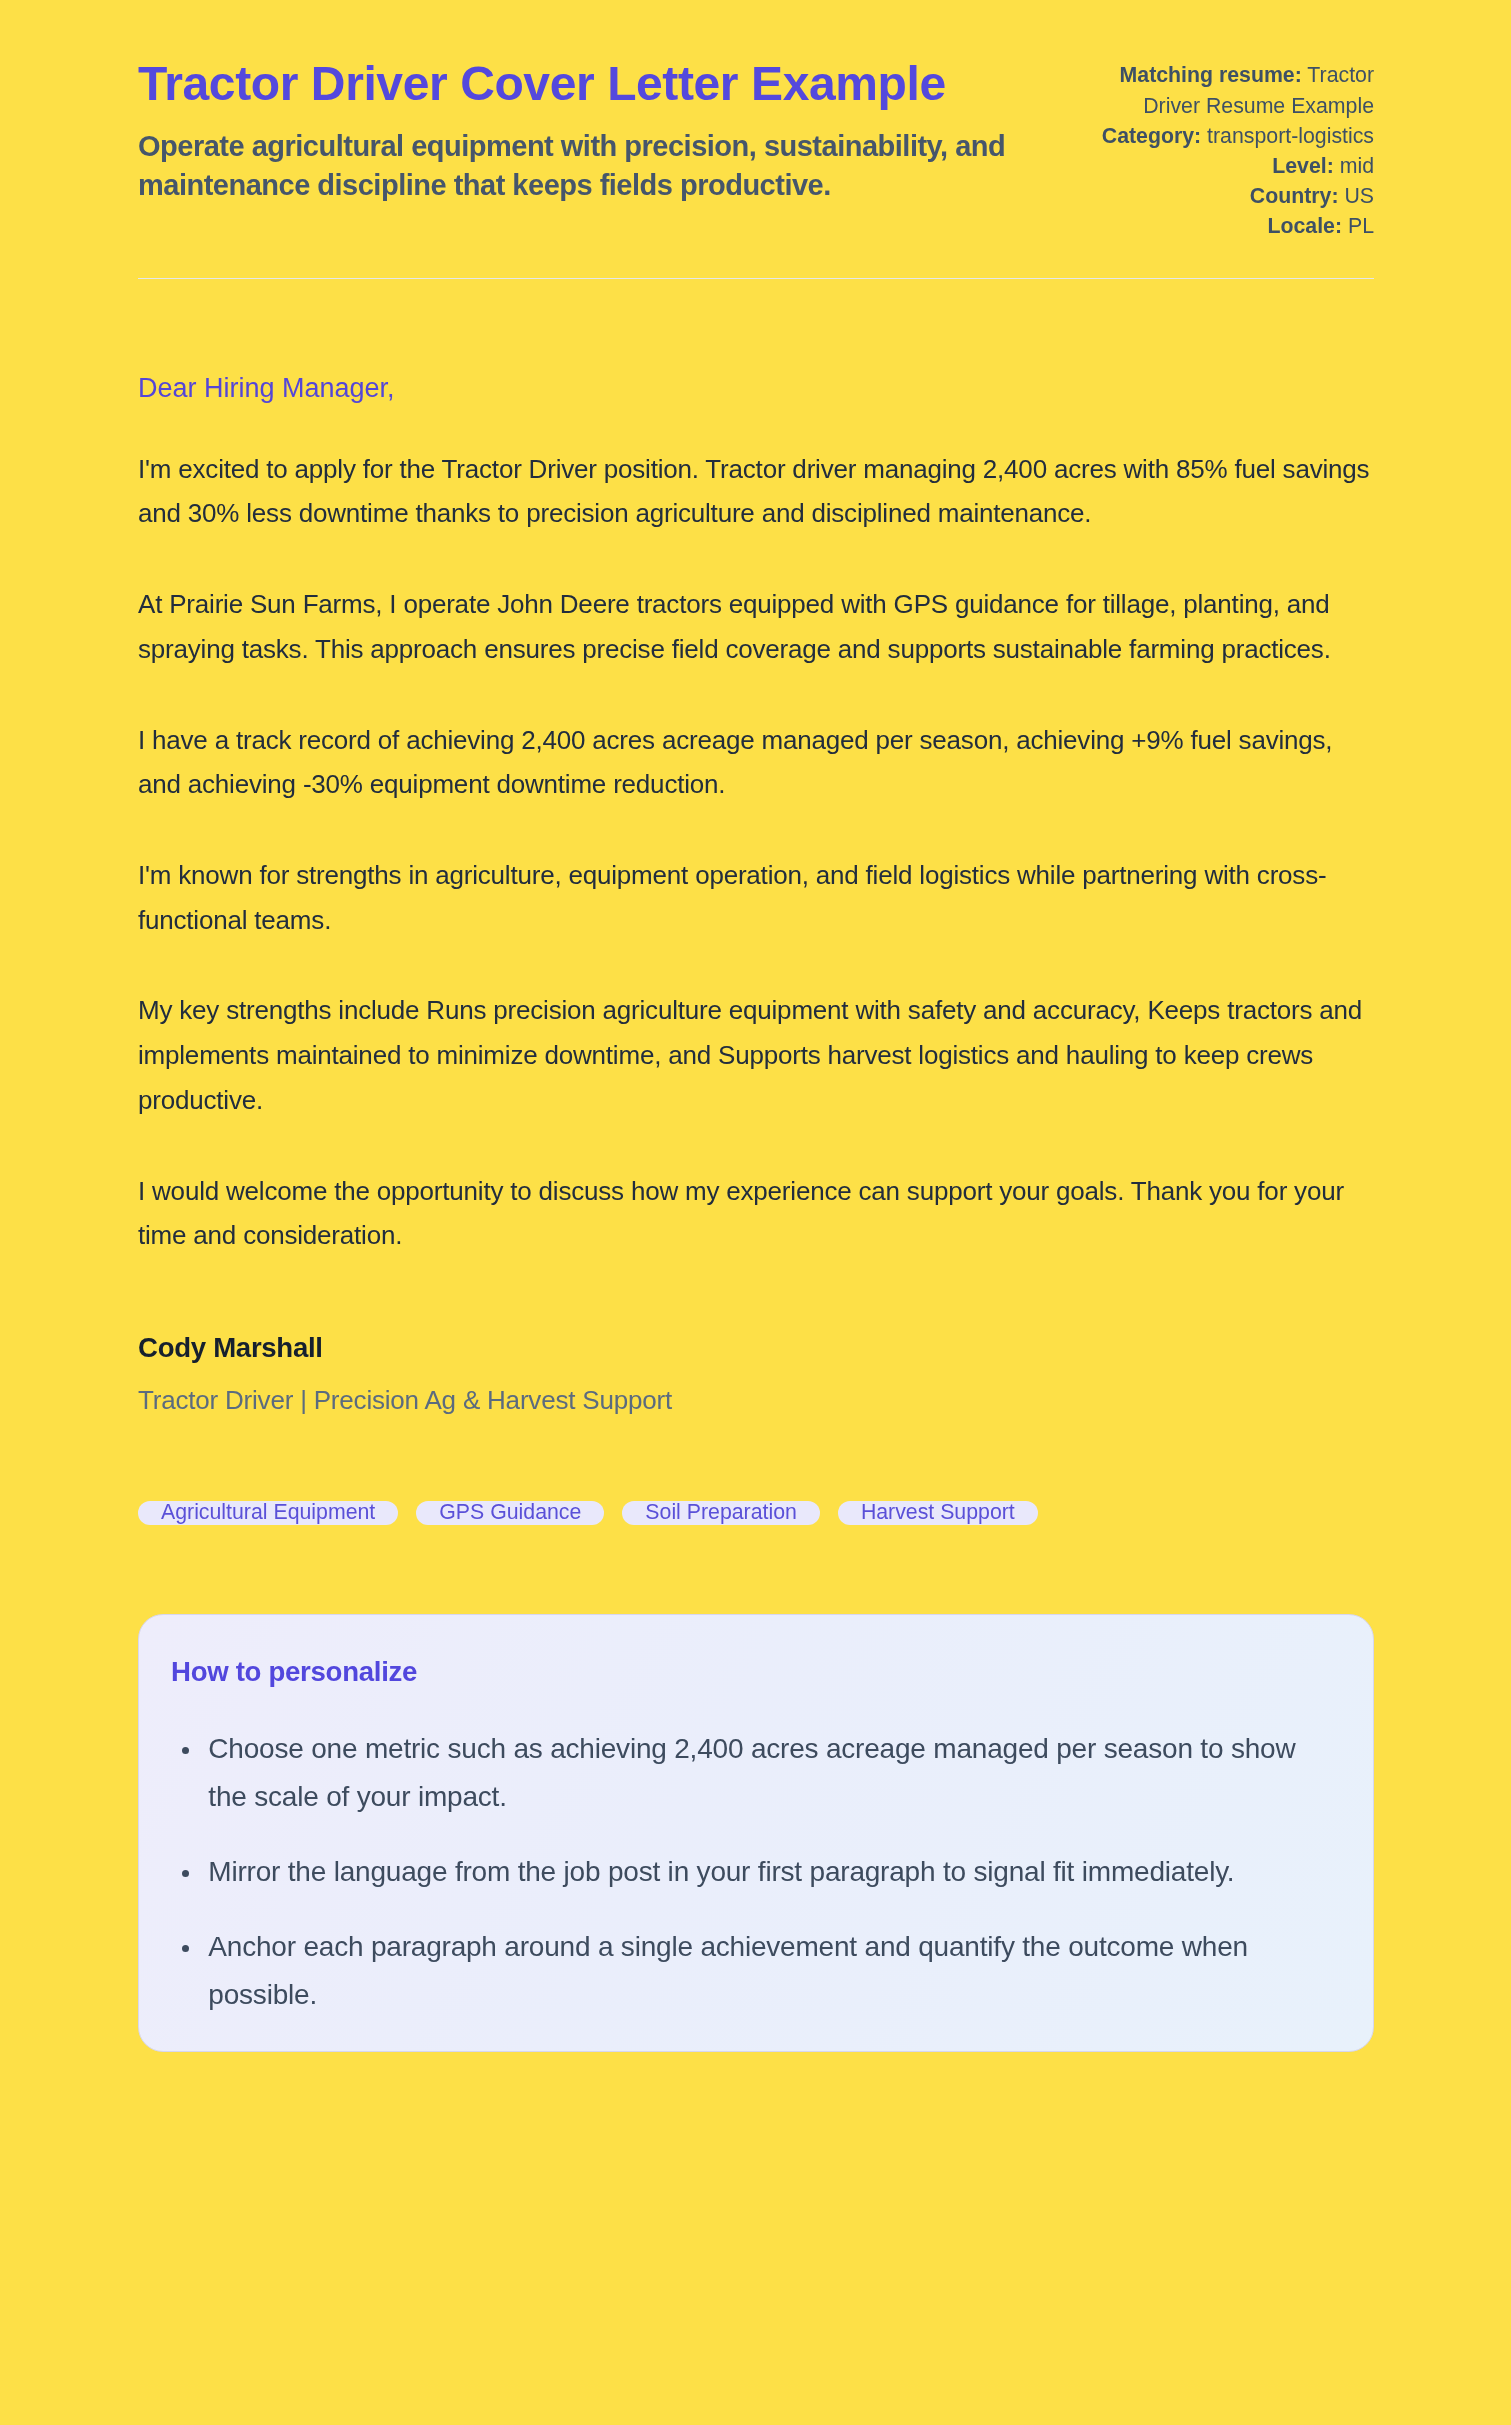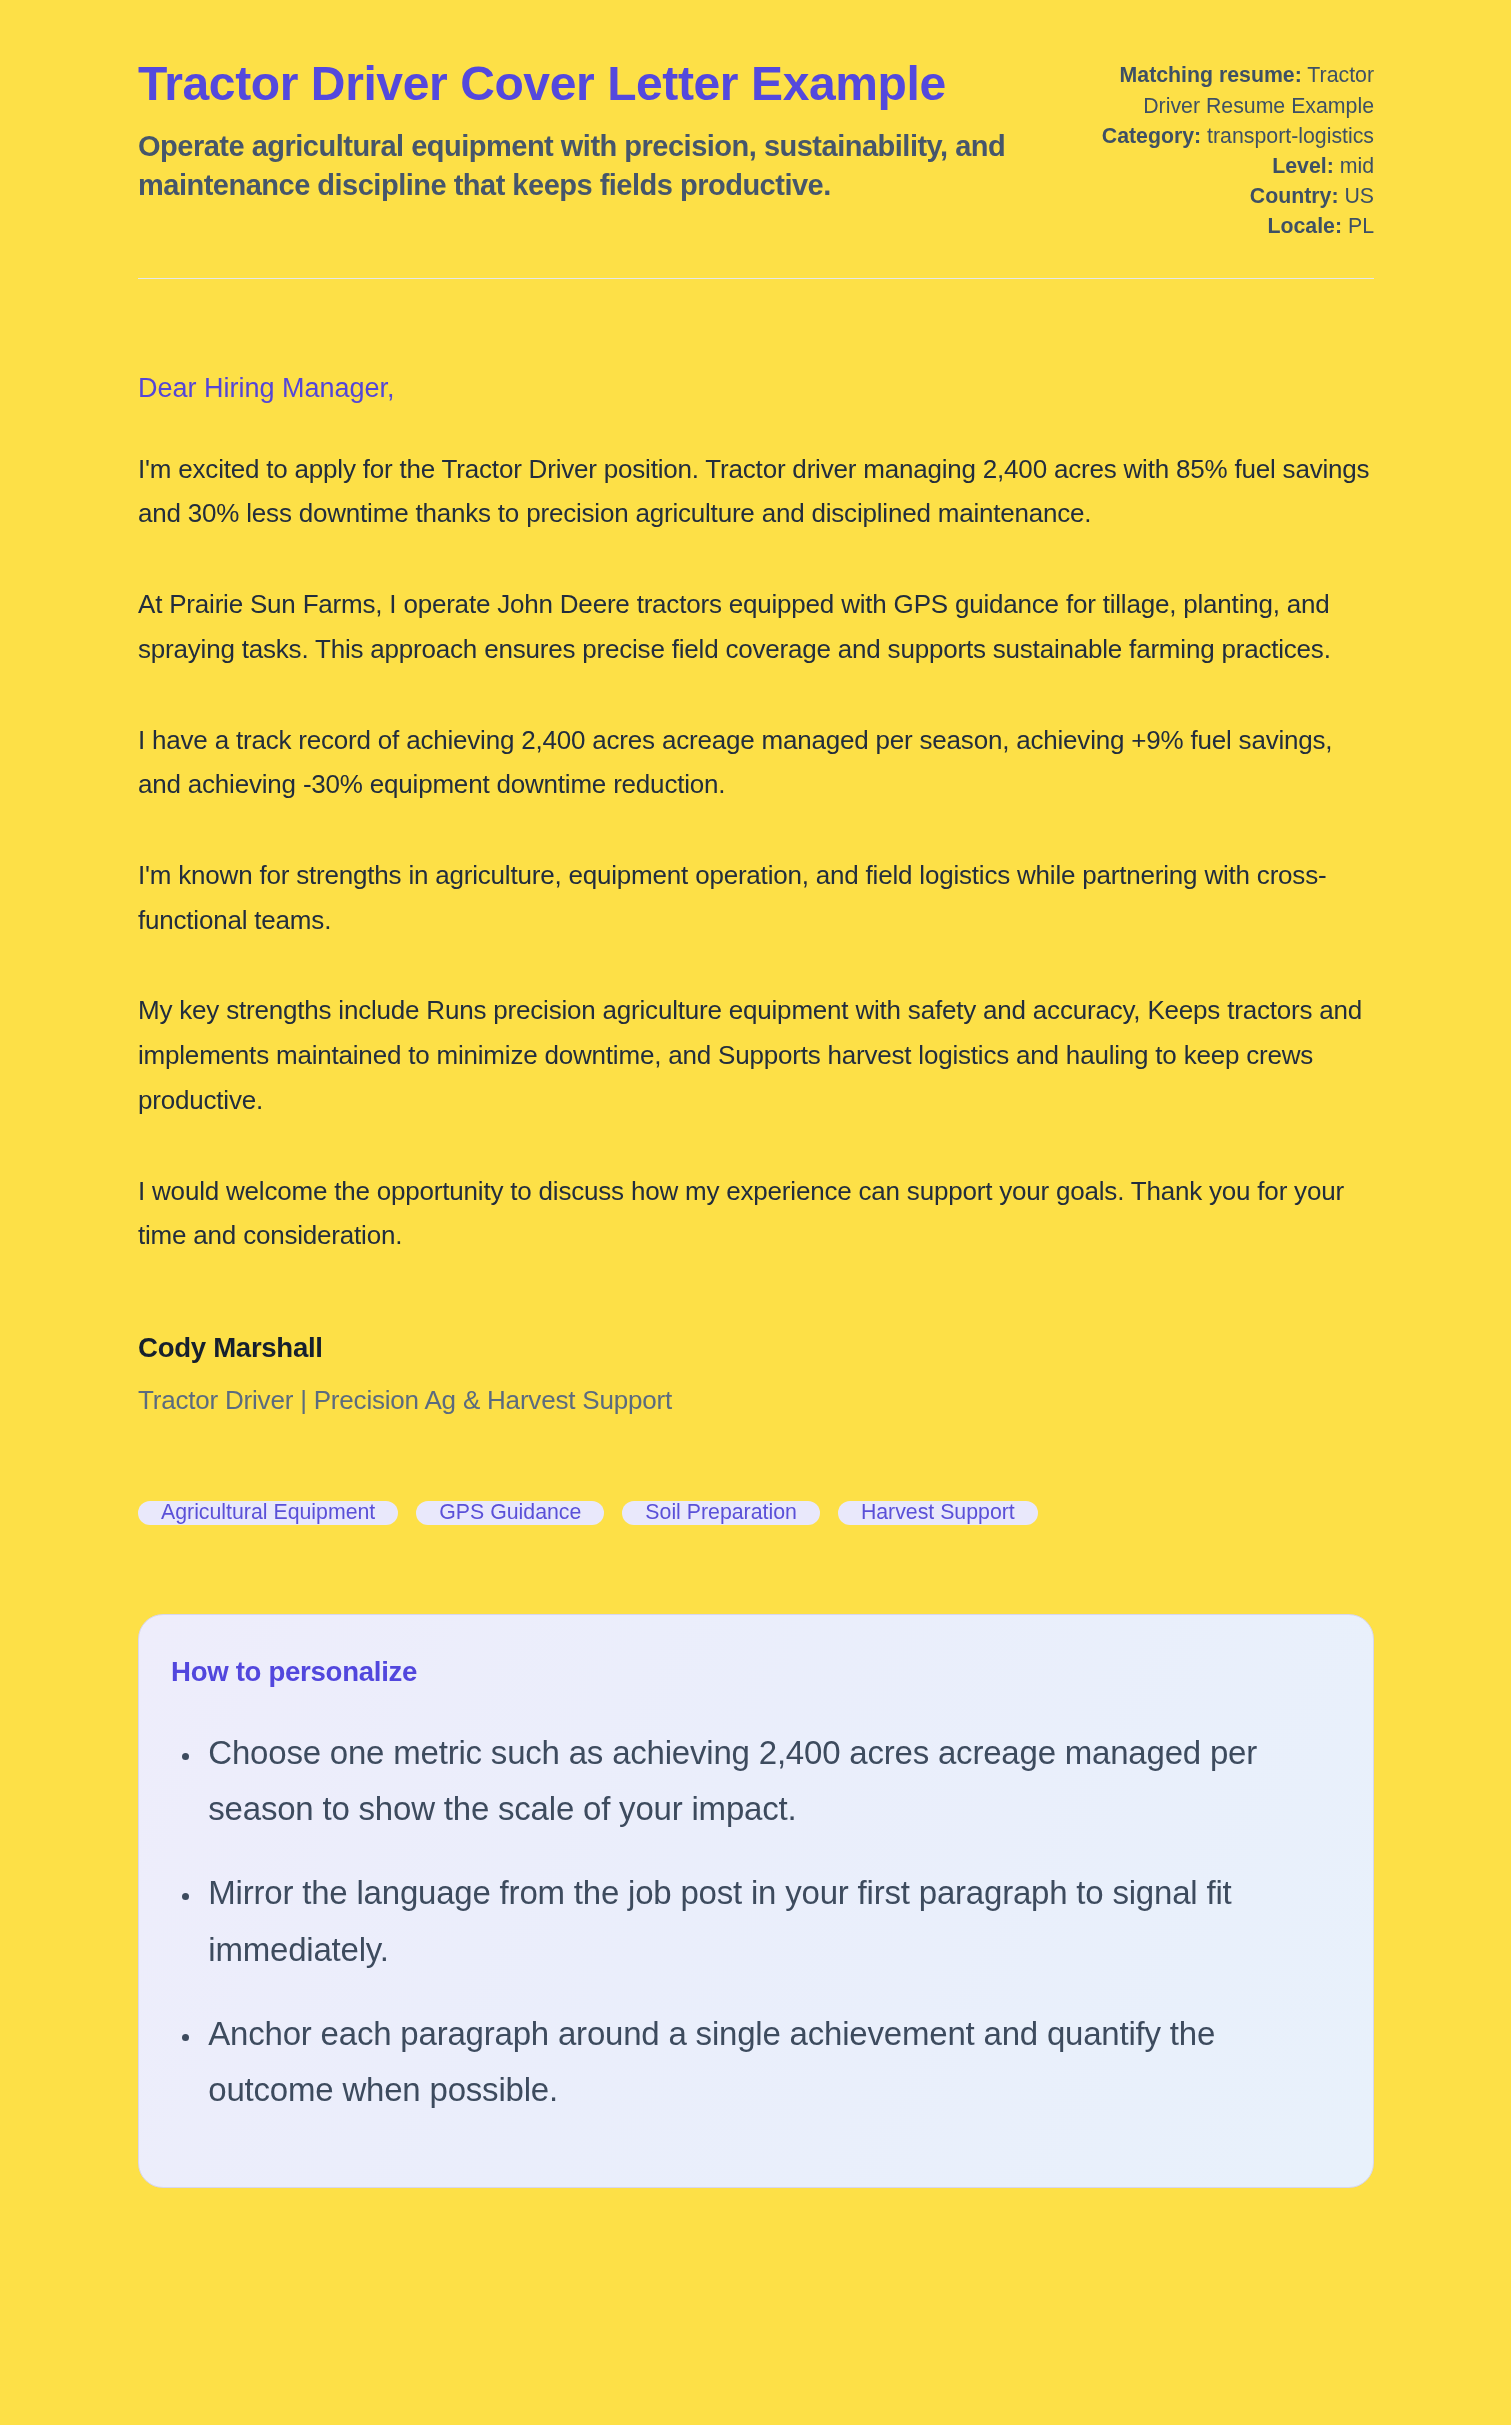--- a/index.html
+++ b/index.html
@@ -114,35 +114,35 @@
     border-radius: 888px;
     white-space: nowrap;
   }
 
   
   .personalize-card {
     margin-top: 89px;
     border: 0.9px solid #d6d6f0;
     border-radius: 25px;
     background: linear-gradient(120deg, #eeedfb 0%, #eaeefb 45%, #e8f1fb 100%);
-    padding: 41px 44px 68px 32px;
+    padding: 41px 44px 32px 32px;
   }
   .personalize-title {
     margin: 0 0 37px 0;
     font-size: 27.6px;
     font-weight: bold;
     letter-spacing: -0.3px;
     color: #5247dd;
   }
   .personalize-list {
     margin: 0;
     padding: 0 0 0 32px;
   }
   .personalize-list li {
-    font-size: 33px;
+    font-size: 28px;
     line-height: 1.72;
     letter-spacing: -0.2px;
     color: #3d4b5e;
     margin-bottom: 27px;
     padding-left: 5.3px;
   }
   .personalize-list li:last-child { margin-bottom: 0; }
   .personalize-list li::marker { color: #3d4b5e; font-size: 23px; }
 </style>
 </head>

